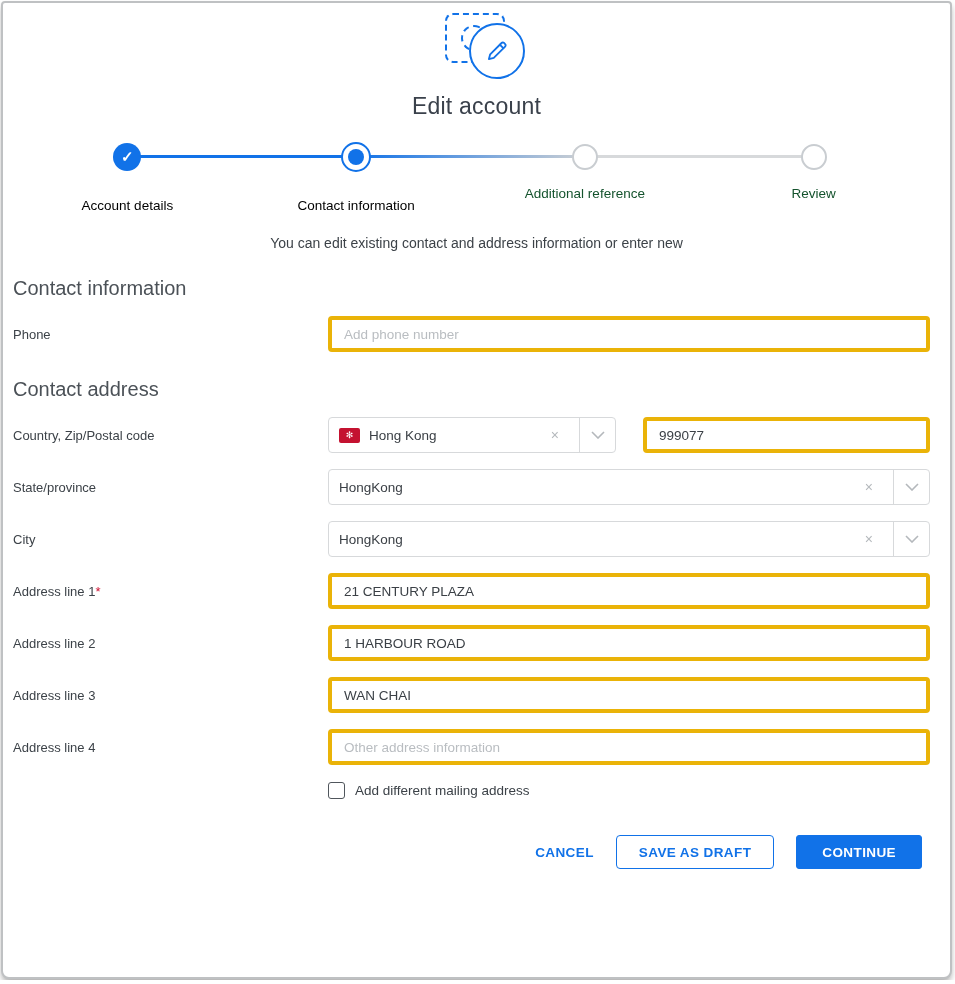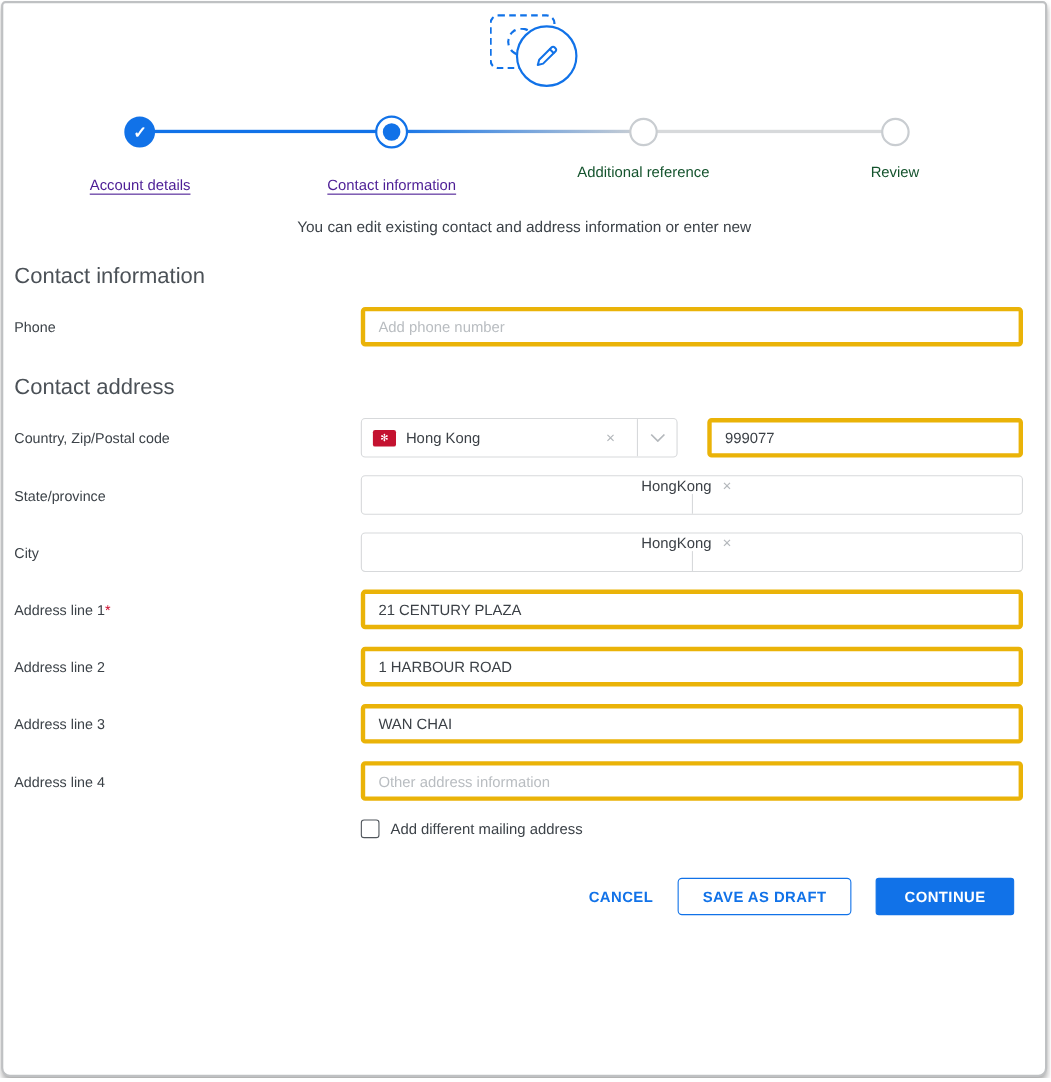--- a/index.html
+++ b/index.html
@@ -54,21 +54,21 @@
   }
   .circle-current {
     width:30px; height:30px; border-radius:50%; border:2px solid #1172e8; background:#fff;
     display:flex; align-items:center; justify-content:center;
   }
   .circle-current .dot { width:16px; height:16px; border-radius:50%; background:#1172e8; }
   .circle-todo {
     width:26px; height:26px; border-radius:50%; border:2px solid #c9cdd1; background:#fff;
   }
   .step-label { margin-top:12px; font-size:13.5px; }
-  .step-label.link { color:#4c1d95; text-decoration:underline; text-underline-offset:3px; cursor:pointer;margin-top:24px; }
+  .step-label.link { color:#000000; text-underline-offset:3px; cursor:pointer;margin-top:24px; }
   .step-label.plain { color:#14532d; }
 
   .subtitle { text-align:center; font-size:14px; color:#3c4248; margin-top:22px; }
   .required-note { text-align:right; font-size:14px; color:#3c4248; margin:56px 28px 0 0; }
 
   
   .section-heading { font-size:20px; font-weight:400; color:#4b5157; margin:26px 0 0 10px; }
   .row { display:flex; align-items:center; padding-left:10px; margin-top:16px; }
   .row-label { width:315px; font-size:13px; color:#3c4248; flex:none; }
   .req { color:#cc0f2f; }
@@ -86,21 +86,21 @@
     display:flex; align-items:center; overflow:hidden;
   }
   .combo-main { display:flex; align-items:center; flex:1; padding:0 10px; height:100%; }
   .combo-value { font-size:13.5px; color:#3b4046; }
   .clear-x { margin-left:auto; color:#b4b8bc; font-size:14px; padding:0 10px; cursor:pointer; }
   .combo-divider { width:1px; height:100%; background:#d7d9db; flex:none; }
   .combo-chevron {
     width:35px; height:100%; flex:none; display:flex; align-items:center; justify-content:center; cursor:pointer;
   }
   .combo-country { width:288px; }
-  .combo-wide { width:602px;flex-direction:column; }
+  .combo-wide { width:602px; }
   .zip-input { width:287px !important; margin-left:27px; }
   .flag {
     width:21px; height:15px; background:#c41230; border-radius:2px; flex:none;
     display:flex; align-items:center; justify-content:center;
     color:#fff; font-size:9px; margin-right:9px; line-height:1;
   }
 
   .checkbox-row { display:flex; align-items:center; margin:17px 0 0 325px; }
   .checkbox {
     width:17px; height:17px; border:1.5px solid #50565c; border-radius:3px; background:#fff;
@@ -136,20 +136,21 @@
       <div class="dashed-dot"></div>
       <div class="pencil-circle">
         <svg width="26" height="26" viewBox="0 0 24 24" fill="none" stroke="#1172e8" stroke-width="1.7" stroke-linecap="round" stroke-linejoin="round">
           <path d="M4.5 19.5l1.2-4.4L16.2 4.6a1.6 1.6 0 0 1 2.3 0l1 1a1.6 1.6 0 0 1 0 2.3L9 18.3l-4.5 1.2z"></path>
           <path d="M14.6 6.2l3.2 3.2"></path>
         </svg>
       </div>
     </div>
   </div>
 
+  <div class="page-title">Edit account</div>
 
   <div class="stepper">
     <div class="connectors">
       <div class="conn conn-1"></div>
       <div class="conn conn-2"></div>
       <div class="conn conn-3"></div>
     </div>
     <div class="steps">
       <div class="step">
         <div class="step-circle">

